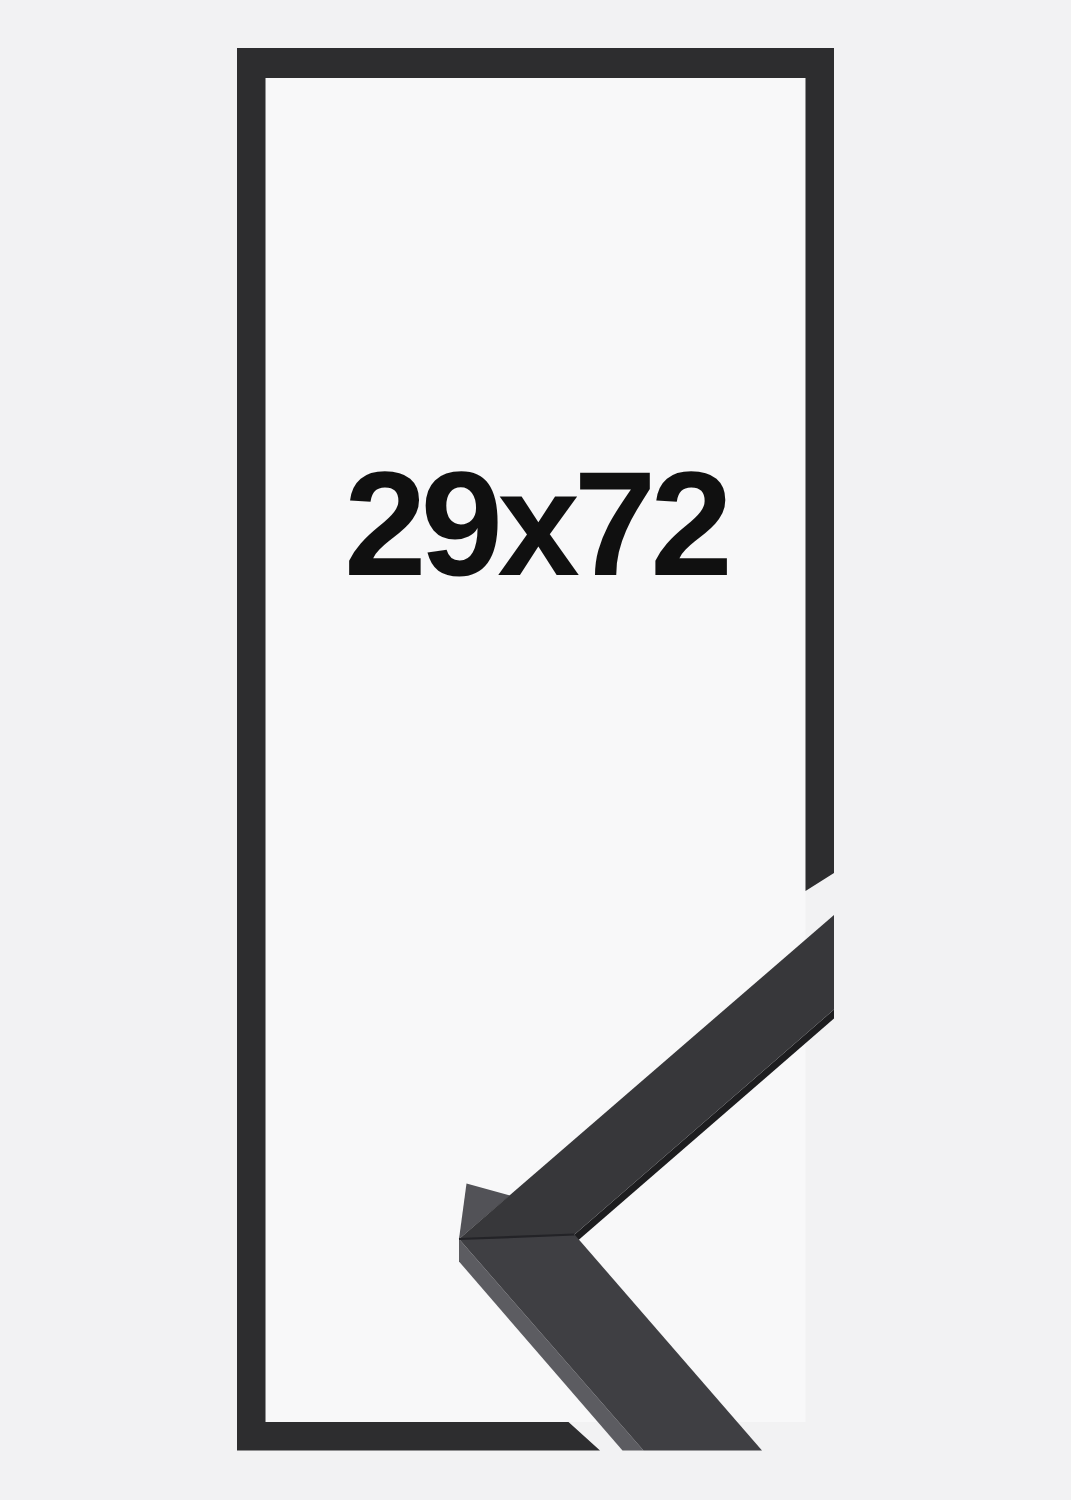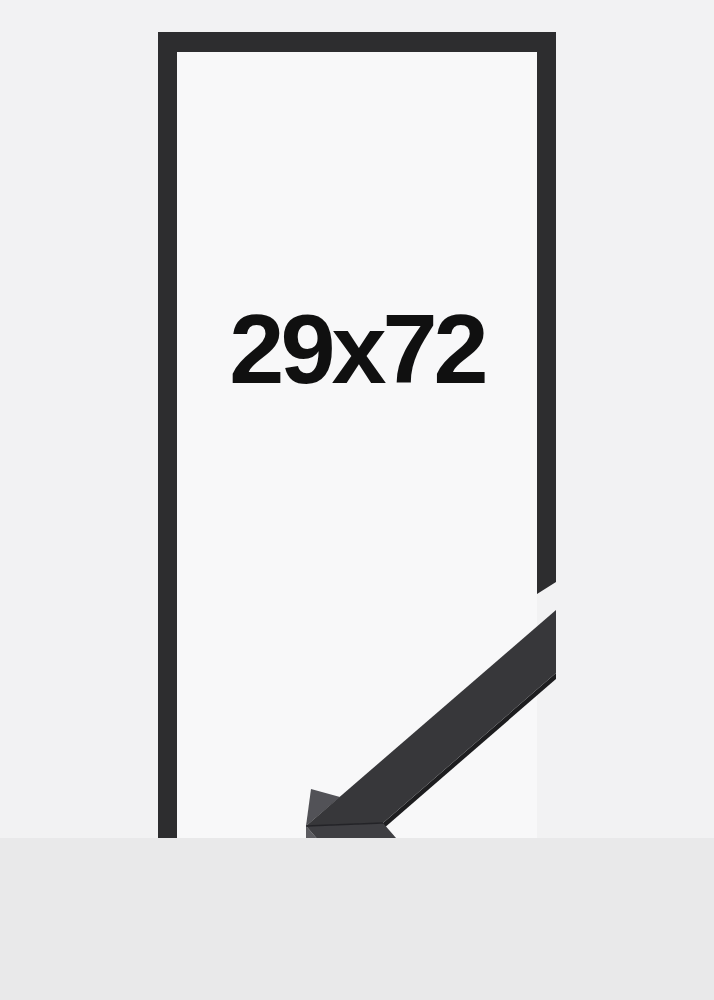--- a/index.html
+++ b/index.html
@@ -4,21 +4,21 @@
 <style>
   html, body {
     margin: 0;
     padding: 0;
     background: #e9e9ea;
     font-family: "Liberation Sans", sans-serif;
   }
   .stage {
     position: relative;
     width: 714px;
-    height: 838px;
+    height: 1000px;
     margin: 0 auto;
     overflow: hidden;
     user-select: none;
   }
   .stage svg {
     display: block;
     width: 714px;
     height: 1000px;
   }
   .size-label-text {

